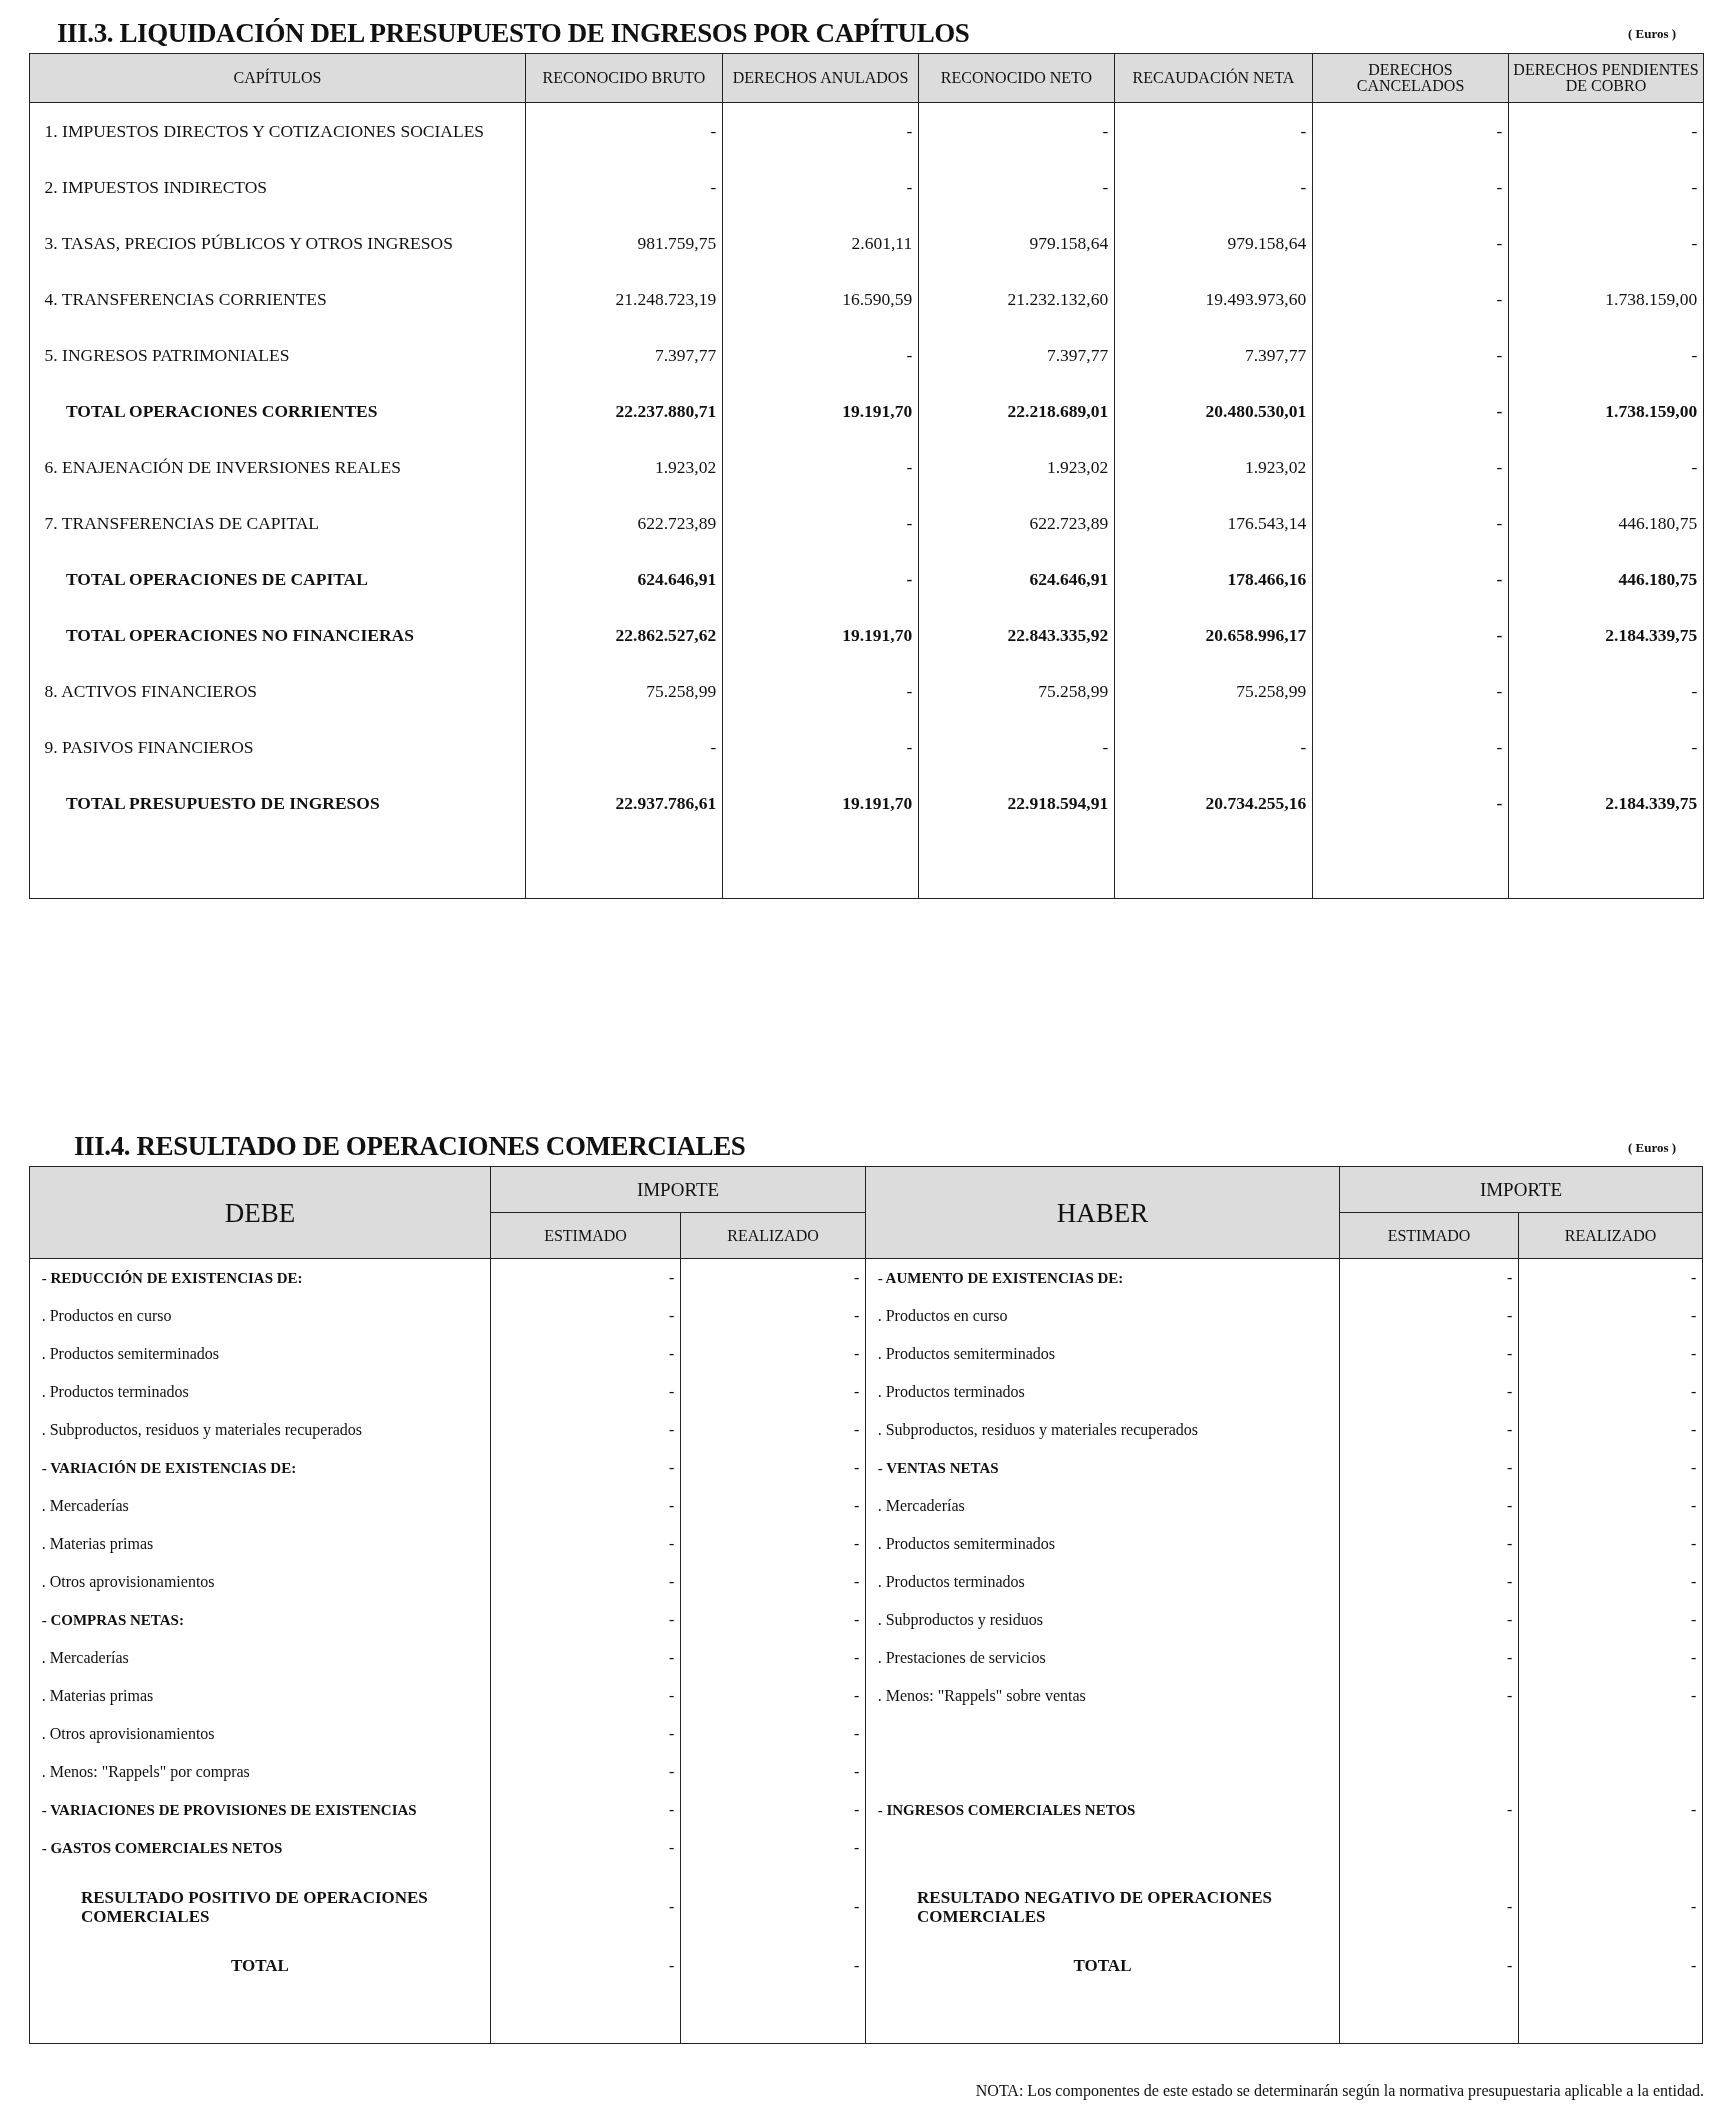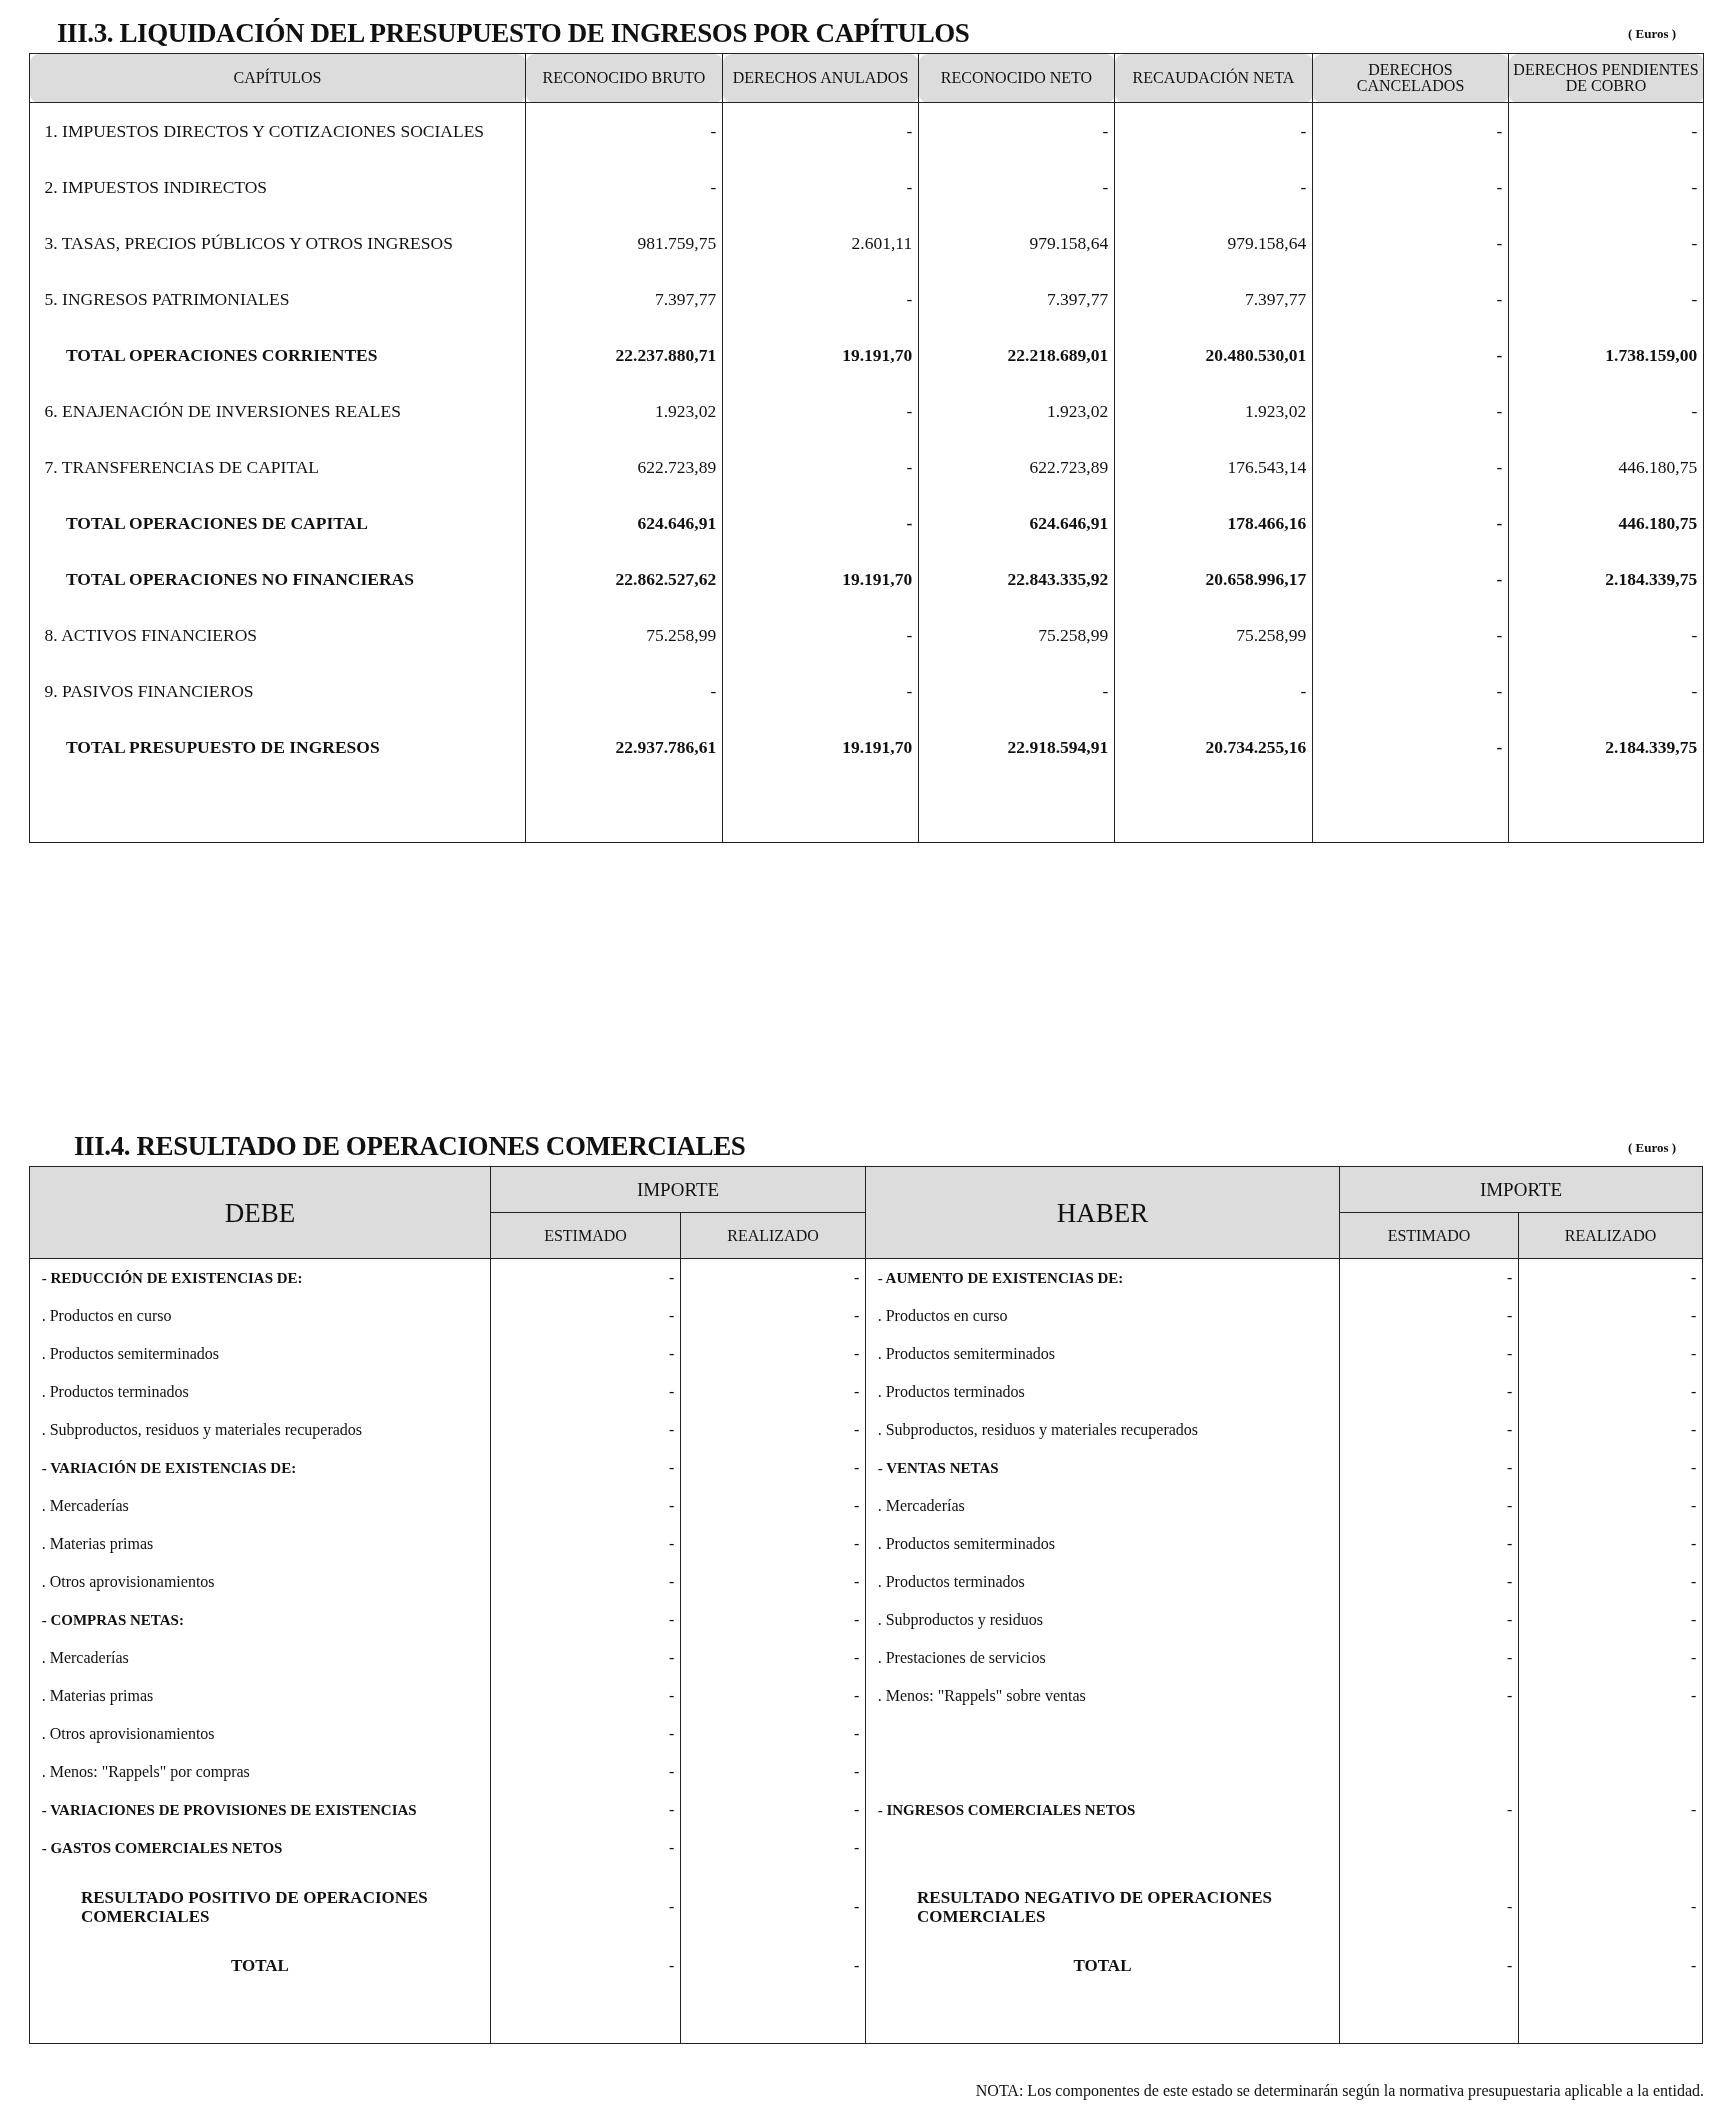--- a/index.html
+++ b/index.html
@@ -4,21 +4,21 @@
 <style>
   html, body { margin:0; padding:0; background:#fff; }
   body { width:1733px; height:2108px; position:relative; font-family:"Liberation Serif","DejaVu Serif",serif; color:#111; }
   .title { position:absolute; font-weight:bold; font-size:27px; letter-spacing:-0.4px;margin-left:28px; }
   .units { position:absolute; font-weight:bold; font-size:13px; }
   table { position:absolute; border-collapse:collapse; table-layout:fixed; }
   .t1 { left:29px; top:53px; width:1673px; }
   .t2 { left:29px; top:1166px; width:1673px; }
   th { background:#dcdcdc; font-weight:normal; font-size:16px; border:1.5px solid #222; text-align:center; line-height:16px; padding:0 1.5px; }
   td { border-left:1.5px solid #222; border-right:1.5px solid #222; font-size:17.5px; vertical-align:middle; padding:0 5.8px; }
-  .t1 th { height:48px;border-radius:9px; }
+  .t1 th { height:48px; }
   .t1 td { height:56px; }
   .t1 td.lab { padding-left:14.6px; }
   .t1 td.num { text-align:right; }
   .bold { font-weight:bold; }
   .indent { padding-left:36px !important; }
   .t1 tr.filler td, .t2 tr.filler td { border-bottom:1.5px solid #222; }
   .t2 th.big { font-size:27px; }
   .t2 th.grp { height:45px; font-size:19px; }
   .t2 th.sub { height:45px; }
   .t2 td { height:38px; font-size:16px; }
@@ -76,20 +76,29 @@
         <td class="num">-</td>
       </tr>
       <tr>
         <td class="lab">3. TASAS, PRECIOS PÚBLICOS Y OTROS INGRESOS</td>
         <td class="num">981.759,75</td>
         <td class="num">2.601,11</td>
         <td class="num">979.158,64</td>
         <td class="num">979.158,64</td>
         <td class="num">-</td>
         <td class="num">-</td>
+      </tr>
+      <tr>
+        <td class="lab">4. TRANSFERENCIAS CORRIENTES</td>
+        <td class="num">21.248.723,19</td>
+        <td class="num">16.590,59</td>
+        <td class="num">21.232.132,60</td>
+        <td class="num">19.493.973,60</td>
+        <td class="num">-</td>
+        <td class="num">1.738.159,00</td>
       </tr>
       <tr>
         <td class="lab">5. INGRESOS PATRIMONIALES</td>
         <td class="num">7.397,77</td>
         <td class="num">-</td>
         <td class="num">7.397,77</td>
         <td class="num">7.397,77</td>
         <td class="num">-</td>
         <td class="num">-</td>
       </tr>

